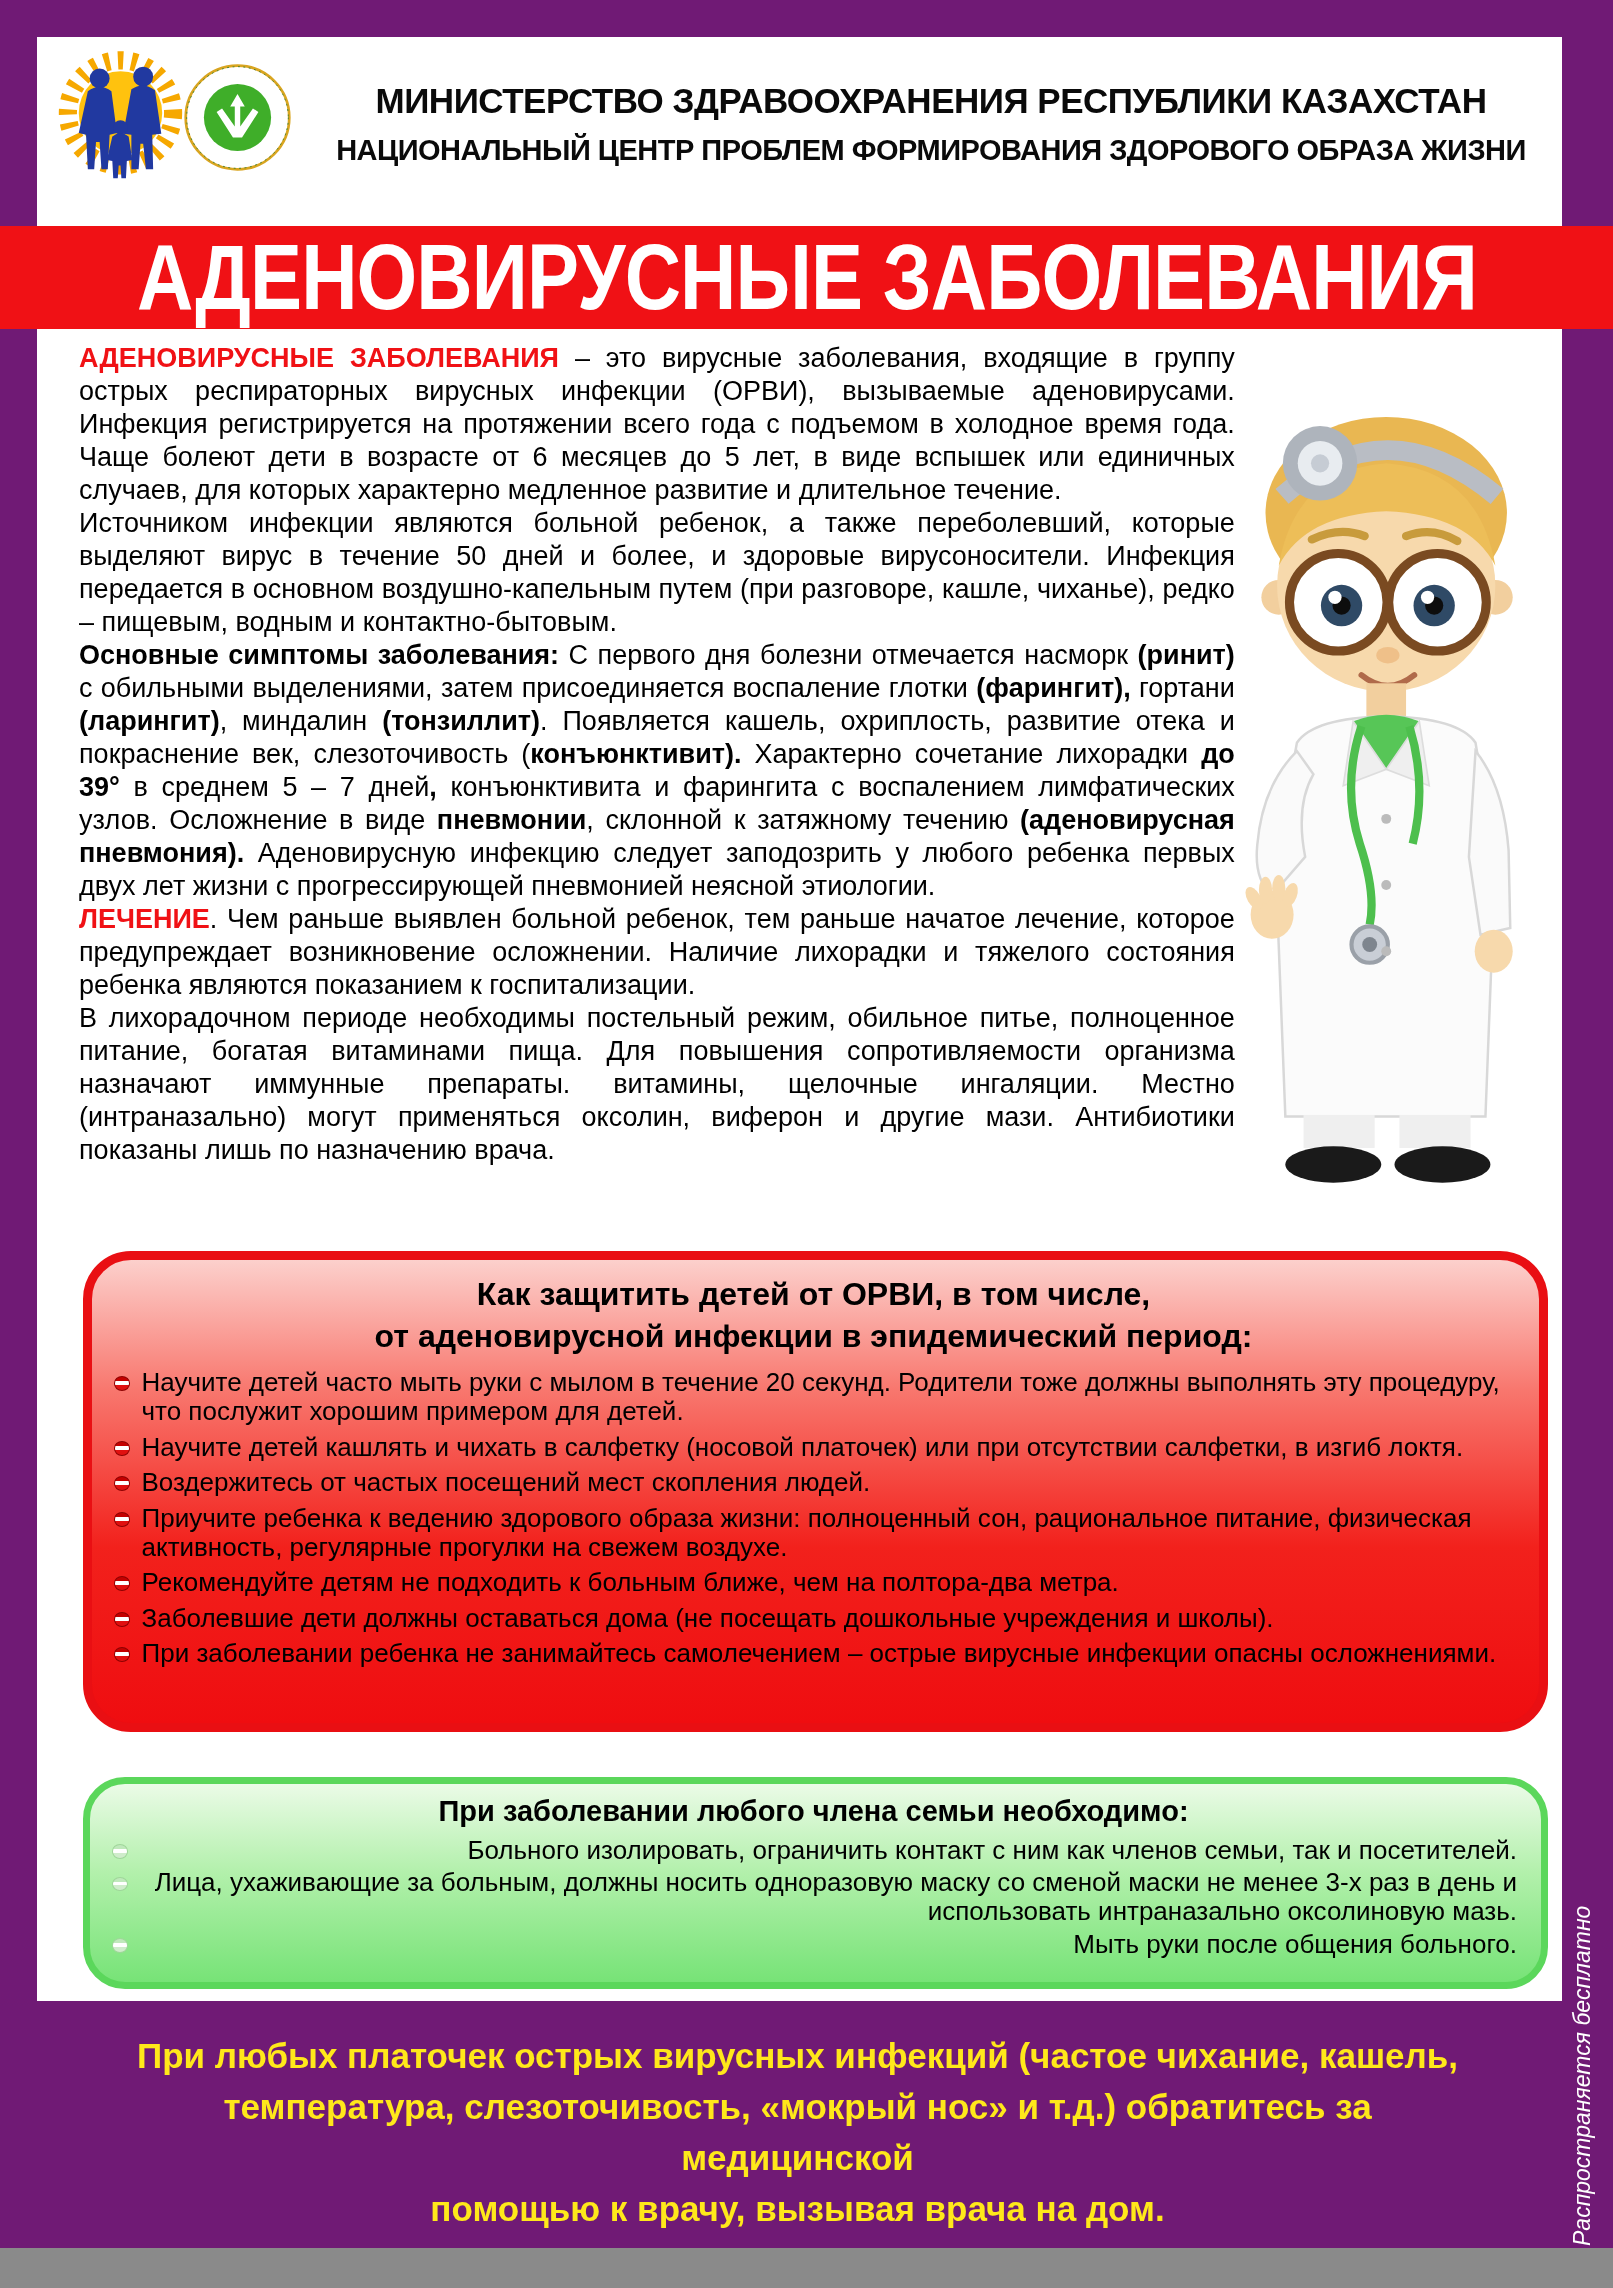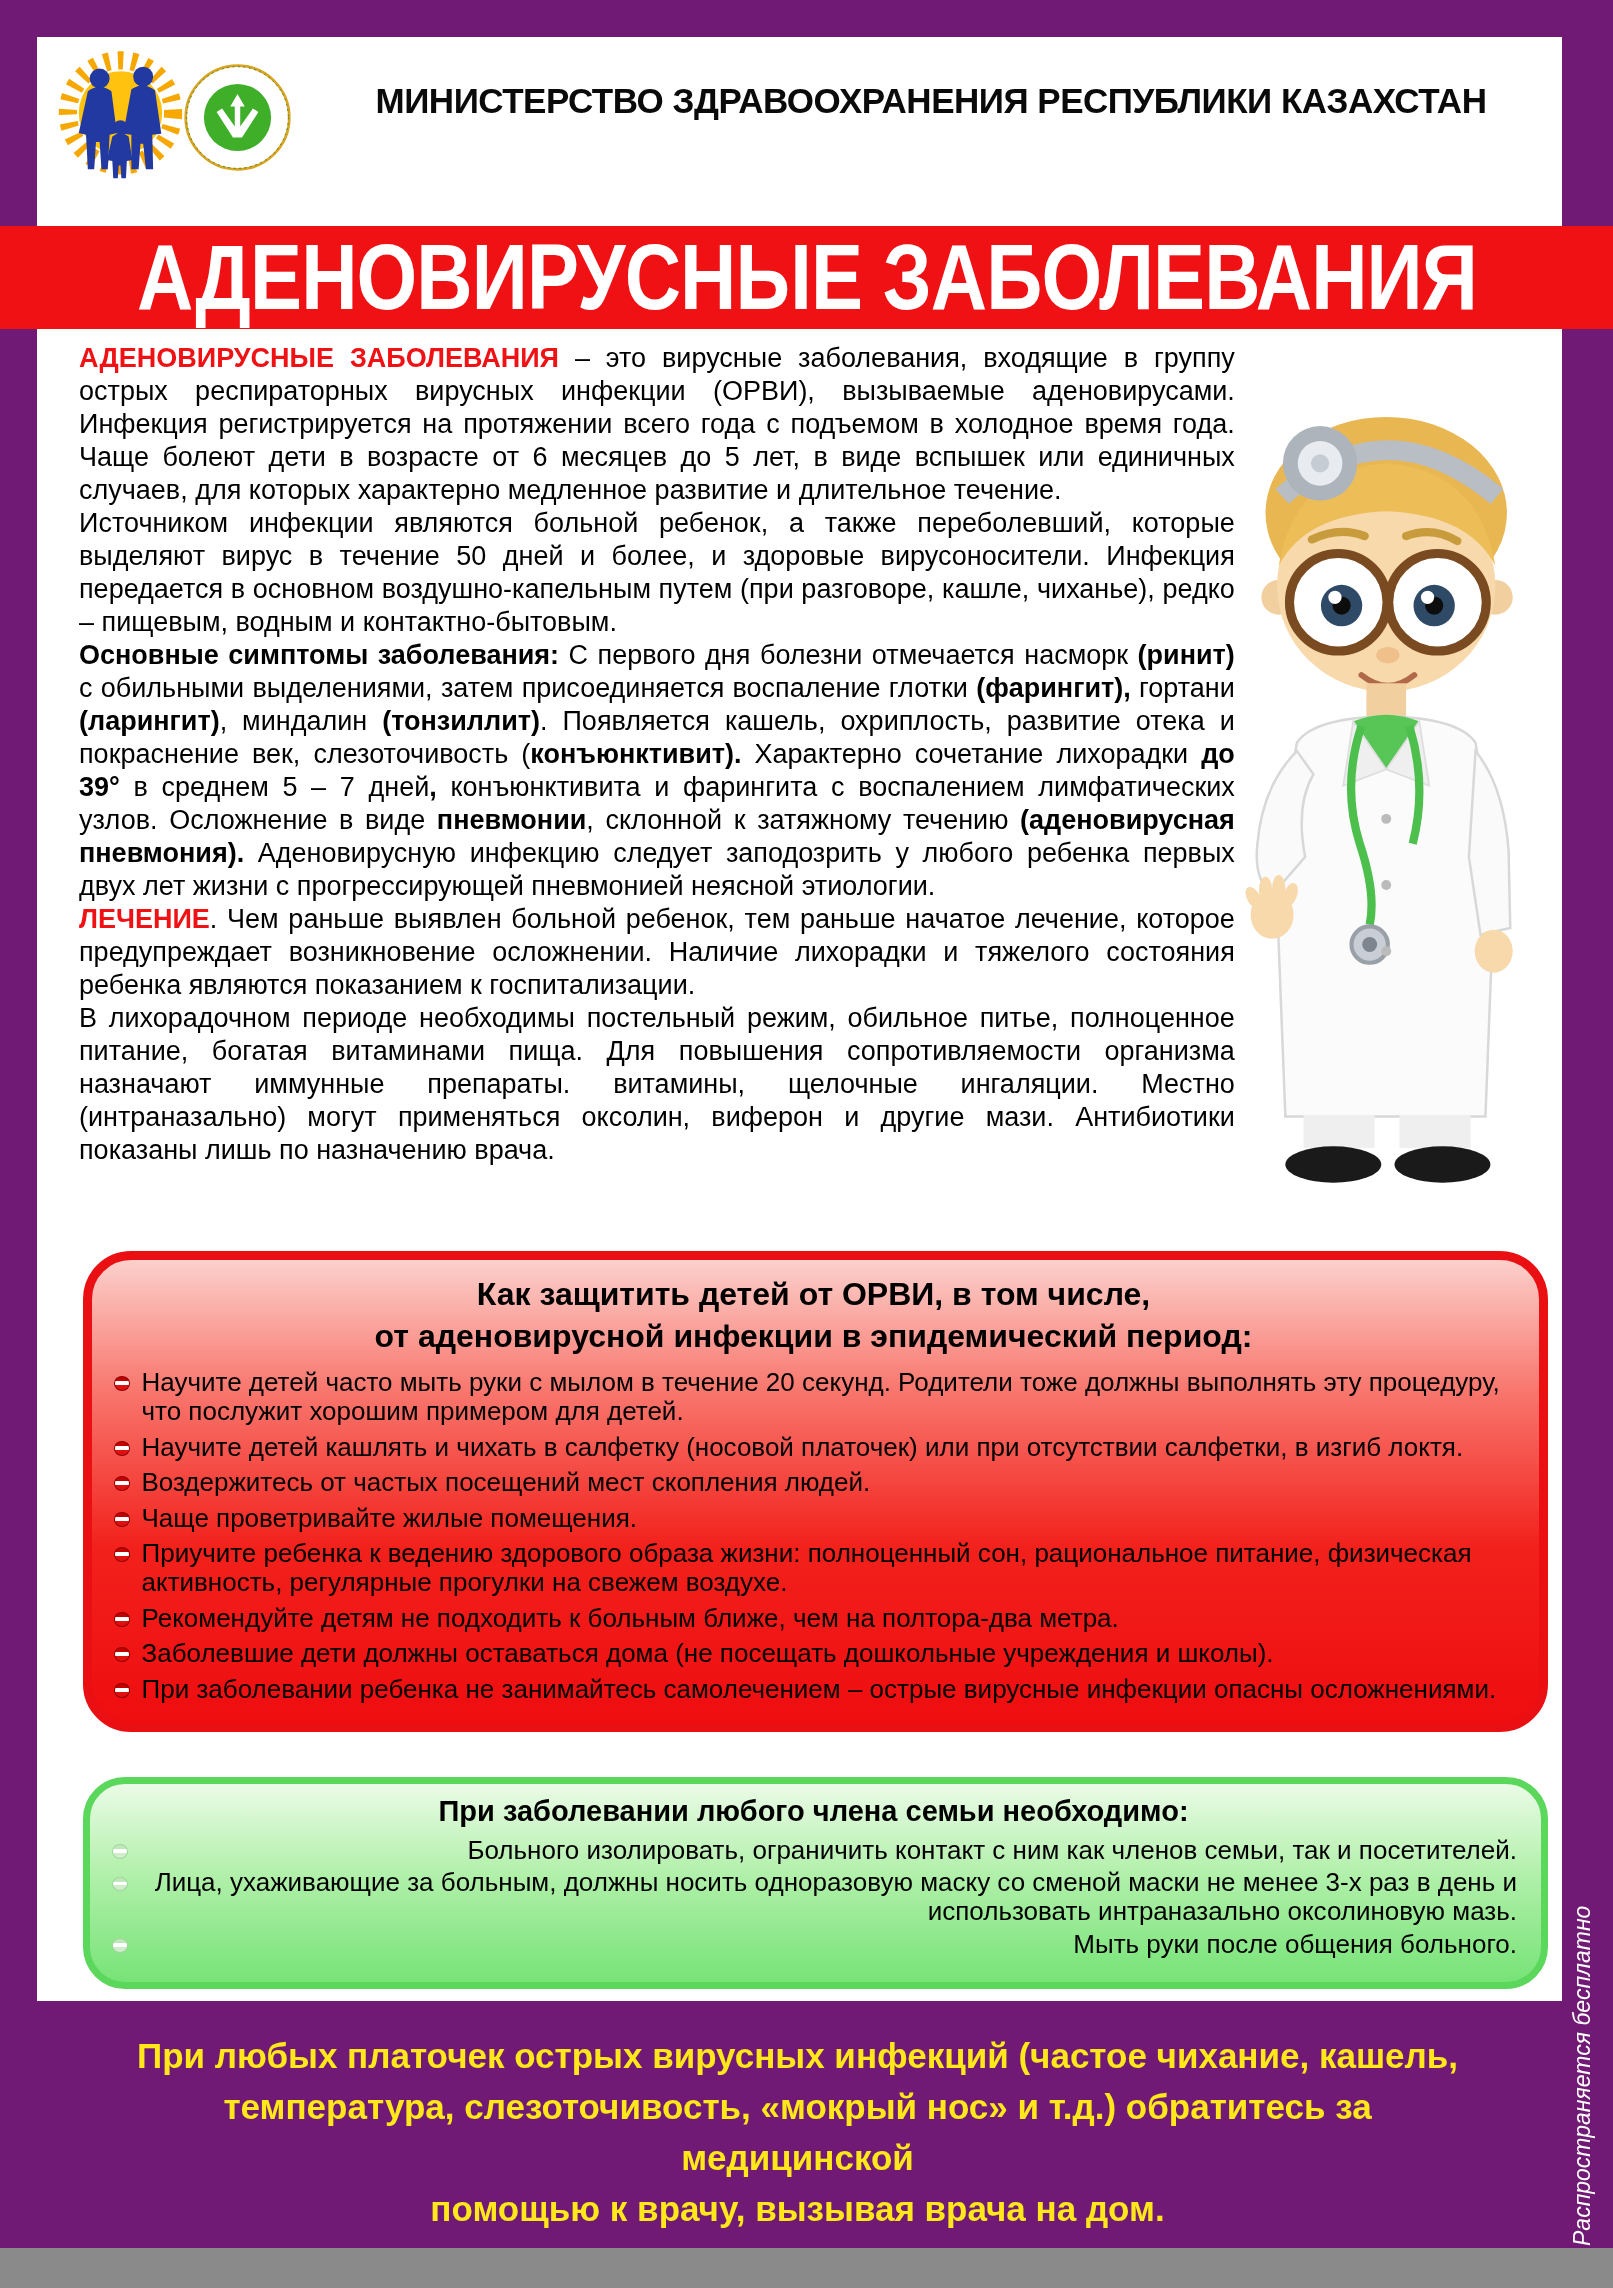--- a/index.html
+++ b/index.html
@@ -112,20 +112,21 @@
         <svg viewBox="0 0 120 120" aria-hidden="true">
           <circle cx="60" cy="60" r="57" fill="#ffffff" stroke="#D9A520" stroke-width="3"></circle>
           <circle cx="60" cy="60" r="56" fill="none" stroke="#2E7D32" stroke-width="1" stroke-dasharray="2 4"></circle>
           <circle cx="60" cy="60" r="37" fill="#3FAE29"></circle>
           <path d="M60,34 l8,14 -5,0 0,22 14,-20 6,4 -18,28 -10,0 -18,-28 6,-4 14,20 0,-22 -5,0 Z" fill="#ffffff"></path>
         </svg>
       </div>
 
       <div class="header-titles">
         <div class="l1">МИНИСТЕРСТВО ЗДРАВООХРАНЕНИЯ РЕСПУБЛИКИ КАЗАХСТАН</div>
+        <div class="l2">НАЦИОНАЛЬНЫЙ ЦЕНТР ПРОБЛЕМ ФОРМИРОВАНИЯ ЗДОРОВОГО ОБРАЗА ЖИЗНИ</div>
       </div>
     </div>
 
     <div class="title-band">
       <div class="t">АДЕНОВИРУСНЫЕ ЗАБОЛЕВАНИЯ</div>
     </div>
 
     <div class="body-area">
       <div class="doctor-float">
         <svg viewBox="0 0 335 975" aria-hidden="true">
@@ -209,21 +210,20 @@
 
     <div class="red-box">
       <div class="bx-head">
         <div>Как защитить детей от ОРВИ, в том числе,</div>
         <div>от аденовирусной инфекции в эпидемический период:</div>
       </div>
       <ul class="bullets">
           <li><span class="marker"></span><span>Научите детей часто мыть руки с мылом в течение 20 секунд. Родители тоже должны выполнять эту процедуру, что послужит хорошим примером для детей.</span></li>
           <li><span class="marker"></span><span>Научите детей кашлять и чихать в салфетку (носовой платочек) или при отсутствии салфетки, в изгиб локтя.</span></li>
           <li><span class="marker"></span><span>Воздержитесь от частых посещений мест скопления людей.</span></li>
-          <li><span class="marker"></span><span>Чаще проветривайте жилые помещения.</span></li>
           <li><span class="marker"></span><span>Приучите ребенка к ведению  здорового образа жизни:  полноценный сон, рациональное  питание, физическая активность, регулярные прогулки на свежем воздухе.</span></li>
           <li><span class="marker"></span><span>Рекомендуйте  детям не подходить к больным ближе, чем на полтора-два метра.</span></li>
           <li><span class="marker"></span><span>Заболевшие дети должны оставаться дома (не посещать дошкольные учреждения и школы).</span></li>
           <li><span class="marker"></span><span>При заболевании ребенка не занимайтесь самолечением – острые вирусные инфекции опасны осложнениями.</span></li>
         </ul>
     </div>
 
     <div class="green-box">
       <div class="bx-head">При заболевании любого члена семьи необходимо:</div>
       <ul class="bullets">

